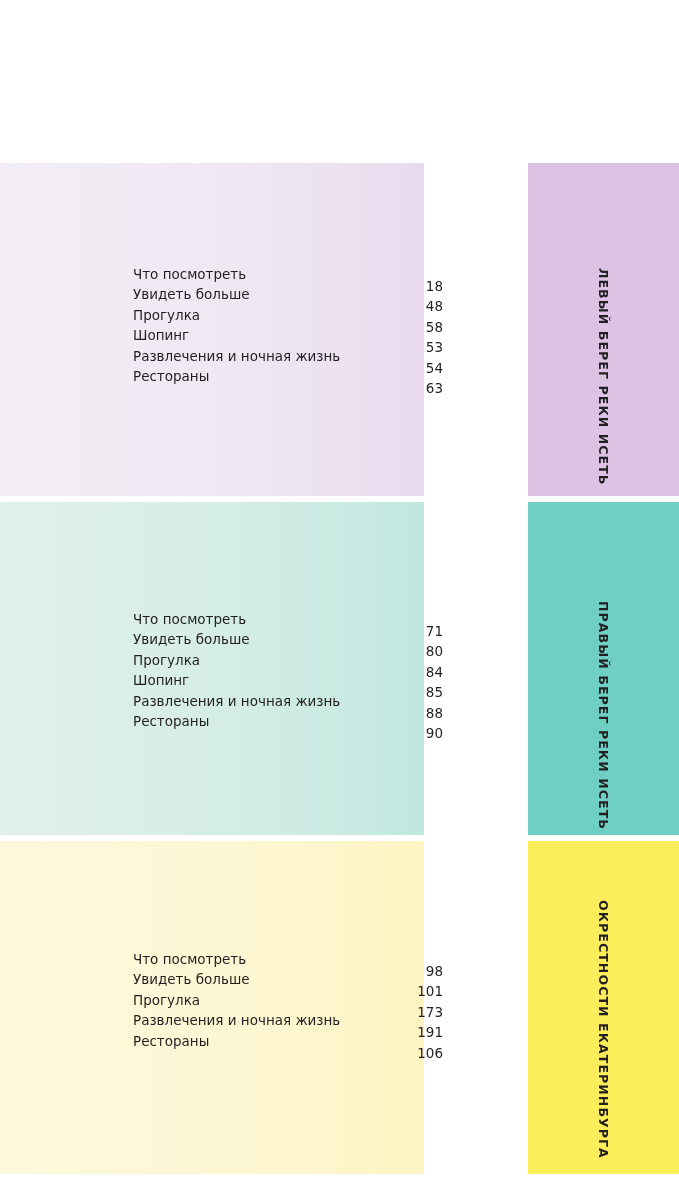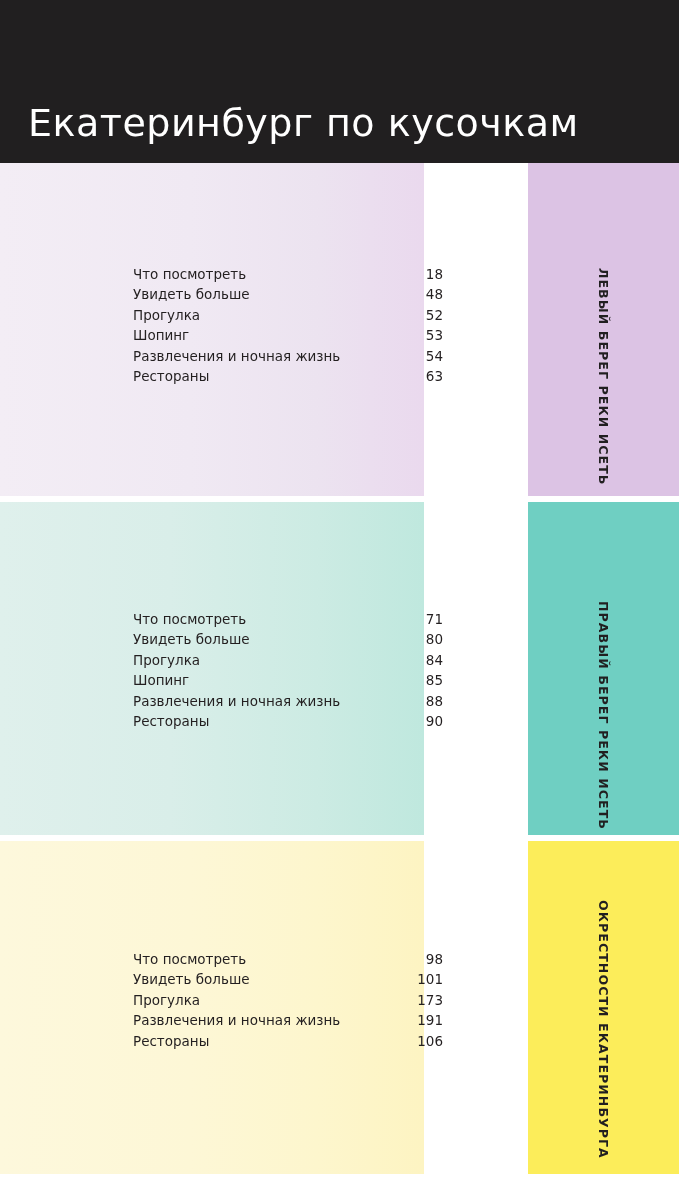--- a/index.html
+++ b/index.html
@@ -96,21 +96,21 @@
   }
   .toc-title {
     position: absolute;
     left: 0;
     top: 0;
     white-space: nowrap;
   }
   .toc-page {
     position: absolute;
     right: 0;
-    top: 0;
+    top: 12px;
     text-align: right;
     white-space: nowrap;
   }
 
   
   .sec1 { top: 163px; height: 333px; }
   .sec1 .section-body {
     background: linear-gradient(to right, #f3edf5 0%, #f0e9f3 45%, #ece3f0 75%, #ead9ee 100%);
   }
   .sec1 .section-tab { background: #dcc3e4; }
@@ -142,38 +142,35 @@
     width: 679px;
     height: 7px;
     background: #ffffff;
   }
 </style>
 </head>
 <body>
 
 <div class="page">
 
-  <div class="header">
-    <div class="header-title">Екатеринбург по кусочкам</div>
-  </div>
 
   <div class="section sec1">
     <div class="section-body">
       <div class="toc">
         <div class="toc-row">
           <span class="toc-title">Что посмотреть</span>
           <span class="toc-page">18</span>
         </div>
         <div class="toc-row">
           <span class="toc-title">Увидеть больше</span>
           <span class="toc-page">48</span>
         </div>
         <div class="toc-row">
           <span class="toc-title">Прогулка</span>
-          <span class="toc-page">52</span>
+          <span class="toc-page">58</span>
         </div>
         <div class="toc-row">
           <span class="toc-title">Шопинг</span>
           <span class="toc-page">53</span>
         </div>
         <div class="toc-row">
           <span class="toc-title">Развлечения и ночная жизнь</span>
           <span class="toc-page">54</span>
         </div>
         <div class="toc-row">

